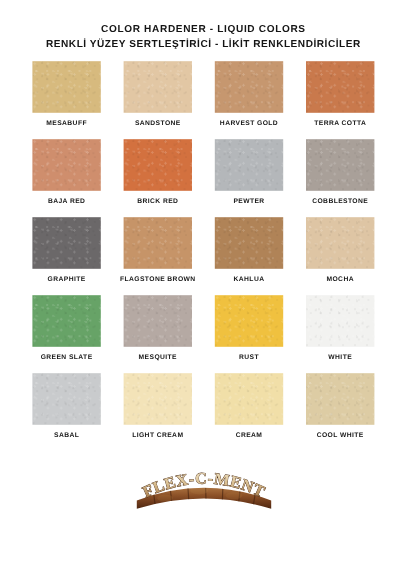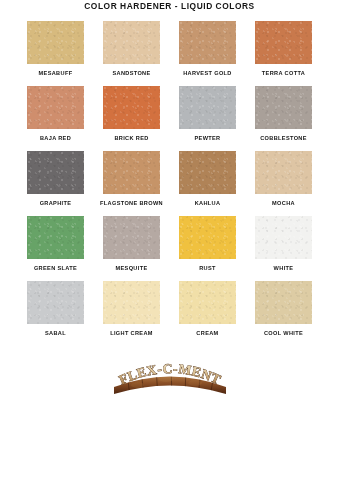--- a/index.html
+++ b/index.html
@@ -23,20 +23,21 @@
     padding: 0;
     display: flex;
     flex-direction: column;
     align-items: center;
   }
 
   
   .title-block {
     width: 100%;
     text-align: center;
+    padding-top: 18px;
     user-select: none;
   }
   .title-line-1 {
     font-size: 8.4px;
     font-weight: bold;
     letter-spacing: 0.55px;
     line-height: 12px;
     color: #151515;
     white-space: nowrap;
   }
@@ -116,20 +117,21 @@
     display: block;
   }
 </style>
 </head>
 <body>
 
 <div class="sheet">
 
   <div class="title-block">
     <div class="title-line-1">COLOR HARDENER - LIQUID COLORS</div>
+    <div class="title-line-2">RENKLİ YÜZEY SERTLEŞTİRİCİ - LİKİT RENKLENDİRİCİLER</div>
   </div>
 
   <div class="grid">
 
     <div class="row">
       <div class="cell">
         <div class="chip" style="background-color: rgb(215, 186, 126);"></div>
         <div class="chip-label">MESABUFF</div>
       </div>
       <div class="cell">

